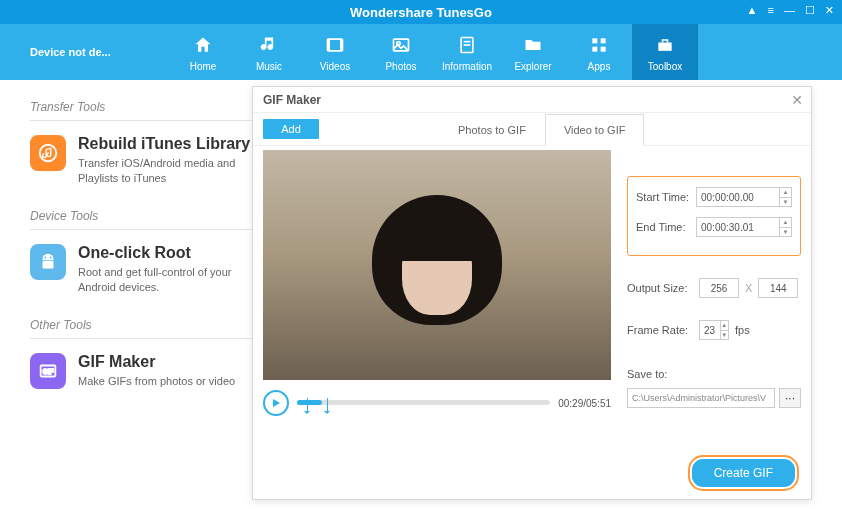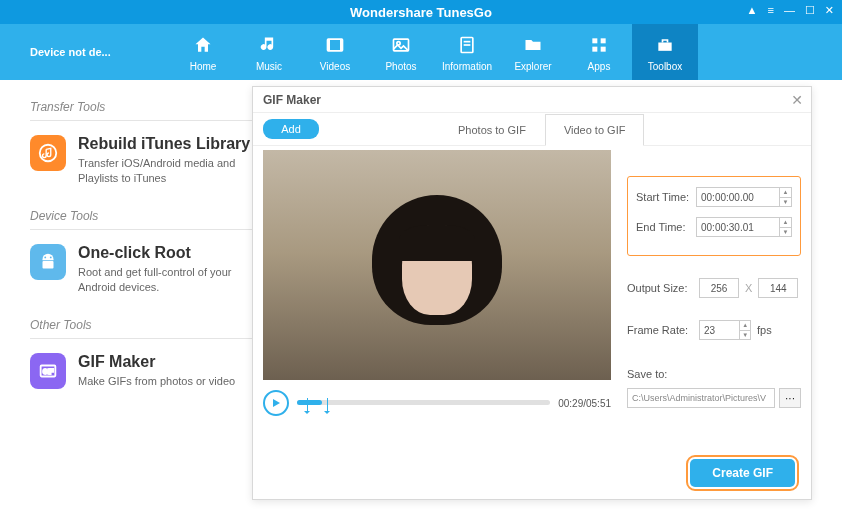--- a/index.html
+++ b/index.html
@@ -24,21 +24,21 @@
 .itorange{background:#ff8a2b}
 .itblue{background:#5fb9ec}
 .itpurple{background:#8b67f2}
 .ittitle{font-size:16px;font-weight:700;color:#333;margin-bottom:3px}
 .itdesc{font-size:11px;color:#666;line-height:1.4}
 .modal{position:absolute;left:252px;top:6px;width:560px;height:414px;background:#fff;border:1px solid #d8d8d8;box-shadow:0 2px 8px rgba(0,0,0,.1)}
 .mhead{height:26px;display:flex;align-items:center;padding:0 10px;border-bottom:1px solid #eee;position:relative}
 .mhead .mtitle{font-size:12px;font-weight:600;color:#555}
 .mhead .mclose{position:absolute;right:8px;top:5px;font-size:14px;color:#999;cursor:pointer}
 .mtop{height:32px;display:flex;align-items:center;padding:0 10px}
-.addbtn{background:#2fb0eb;color:#fff;font-size:11px;border:none;border-radius:9px;width:56px;height:20px;cursor:pointer}
+.addbtn{background:#2fb0eb;color:#fff;font-size:11px;border:none;border-radius:1px;width:56px;height:20px;cursor:pointer}
 .tabs{display:flex;margin-left:120px;height:32px}
 .tab{padding:0 18px;font-size:11px;color:#666;display:flex;align-items:center;cursor:pointer;border:1px solid transparent;border-bottom:none}
 .tab.active{border:1px solid #ddd;border-bottom:1px solid #fff;background:#fff;position:relative;top:1px}
 .mmain{display:flex;padding:4px 10px 0 10px;border-top:1px solid #eee}
 .vwrap{width:348px}
 .video{width:348px;height:230px;background:#000;position:relative;overflow:hidden}
 .face{position:absolute;left:50%;top:50%;transform:translate(-50%,-45%);width:150px;height:200px}
 .hair{position:absolute;left:50%;top:20px;transform:translateX(-50%);width:130px;height:130px;background:#1a1410;border-radius:50% 50% 45% 45%}
 .skin{position:absolute;left:50%;top:50px;transform:translateX(-50%);width:70px;height:90px;background:#e6c9b5;border-radius:45% 45% 40% 40%}
 .bang{position:absolute;left:50%;top:50px;transform:translateX(-50%);width:76px;height:36px;background:#1a1410;border-radius:40% 40% 0 0}
@@ -65,21 +65,21 @@
 .spin div{flex:1;font-size:6px;text-align:center;line-height:9px;color:#888;cursor:pointer}
 .spin div:first-child{border-bottom:1px solid #ccc}
 .prow{display:flex;align-items:center;margin-top:22px}
 .plabel{width:72px}
 .pinput{border:1px solid #ccc;height:20px;font-size:10px;padding:0 4px;color:#555;text-align:center}
 .xsep{margin:0 6px;color:#aaa}
 .savepath{display:flex;margin-top:8px;gap:4px}
 .savepath input{flex:1;border:1px solid #ccc;height:20px;font-size:9px;padding:0 4px;color:#888}
 .savepath button{width:22px;height:20px;border:1px solid #ccc;background:#f4f4f4;font-size:10px;cursor:pointer}
 .mfoot{position:absolute;bottom:12px;right:16px}
-.creategif{background:#2fb0eb;color:#fff;border:none;font-size:12px;font-weight:700;padding:7px 22px;border-radius:5px;cursor:pointer;outline:2px solid #ff9a3c;outline-offset:2px}
+.creategif{background:#2fb0eb;color:#fff;border:none;font-size:12px;font-weight:400;padding:7px 22px;border-radius:11px;cursor:pointer;outline:2px solid #ff9a3c;outline-offset:2px}
 </style>
 </head>
 <body>
 
 <div class="titlebar">
   <div class="title">Wondershare TunesGo</div>
   <div class="winctrls">
     <span>▲</span>
     <span>≡</span>
     <span>—</span>
@@ -277,21 +277,21 @@
           </div>
         </div>
         <div class="prow">
           <div class="plabel">Output Size:</div>
           <input class="pinput" style="width: 40px;" value="256">
           <span class="xsep">X</span>
           <input class="pinput" style="width: 40px;" value="144">
         </div>
         <div class="prow">
           <div class="plabel">Frame Rate:</div>
-          <div class="numbox" style="width:52px;flex:none">
+          <div class="numbox" style="width:30px;flex:none">
               <input value="23" style="">
               <div class="spin">
                 <div>▲</div>
                 <div>▼</div>
               </div>
             </div>
           <span style="margin-left:6px">fps</span>
         </div>
         <div class="prow" style="margin-top:28px">
           <div class="plabel">Save to:</div>

